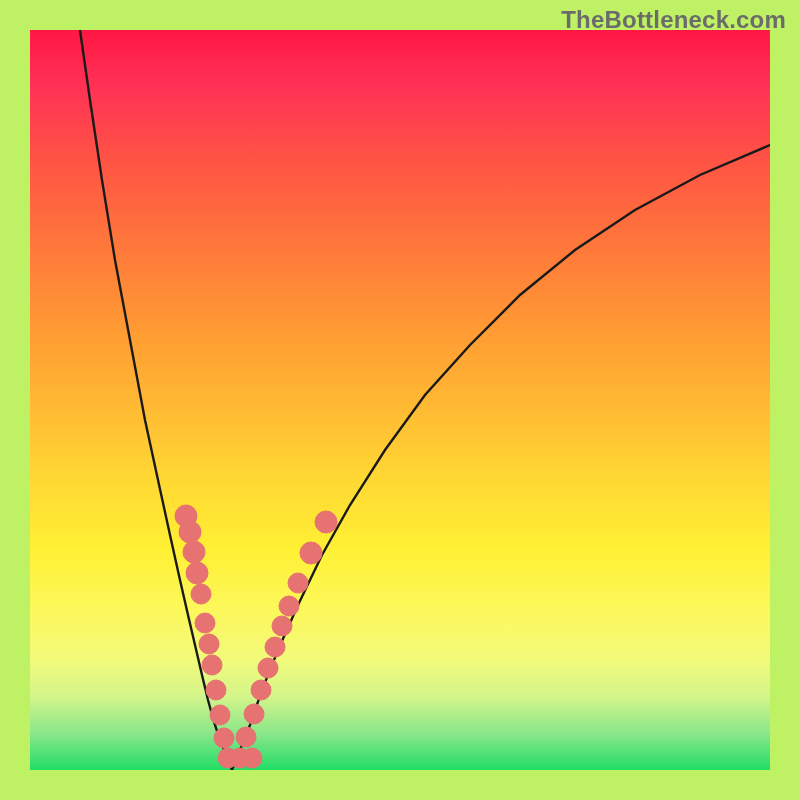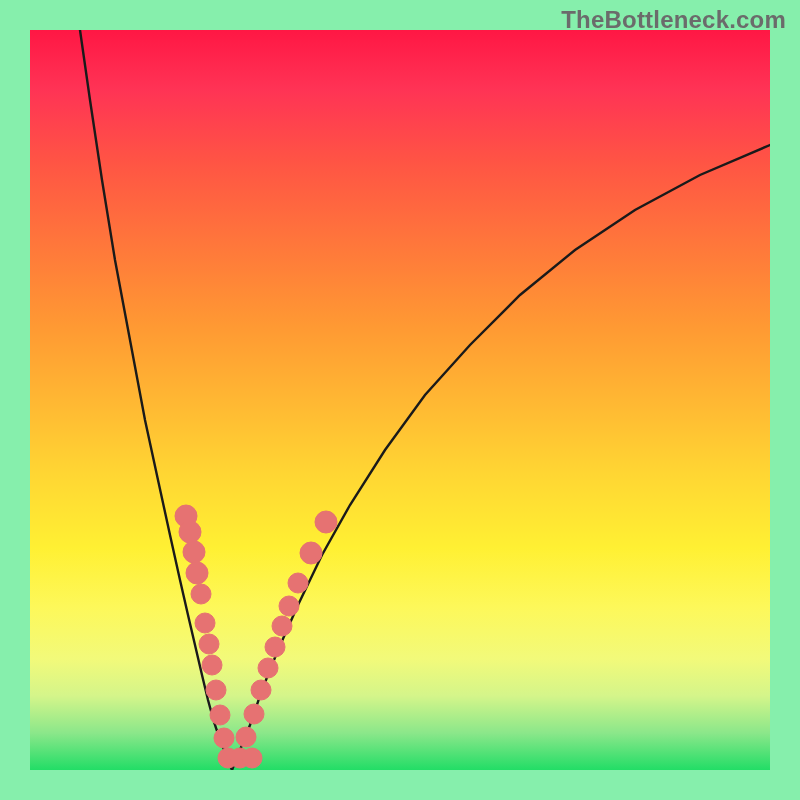--- a/index.html
+++ b/index.html
@@ -7,21 +7,21 @@
     padding: 0;
     width: 800px;
     height: 800px;
     background: #000;
     overflow: hidden;
   }
   .frame {
     position: relative;
     width: 800px;
     height: 800px;
-    background: #86efac;
+    background: #bef264;
   }
   .plot-area {
     position: absolute;
     left: 30px;
     top: 30px;
     width: 740px;
     height: 740px;
     background: linear-gradient(to bottom,
       #ff1744 0%,
       #ff3355 8%,

